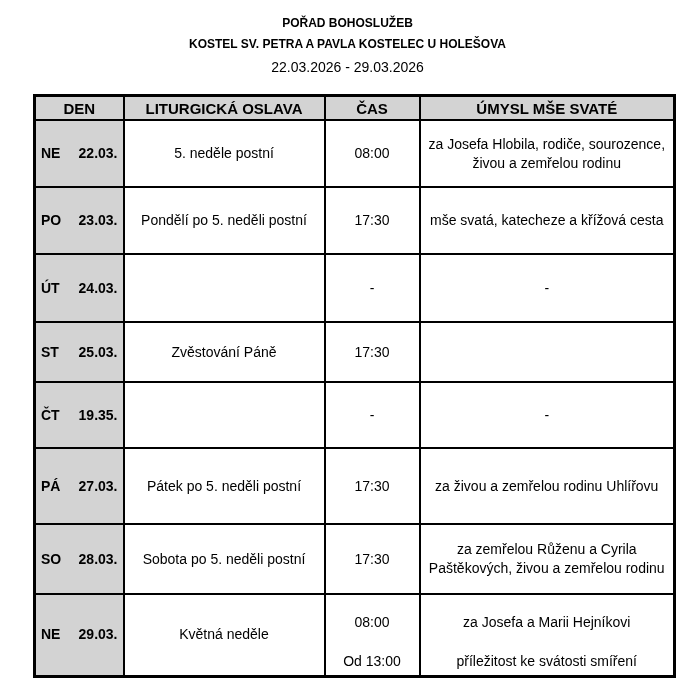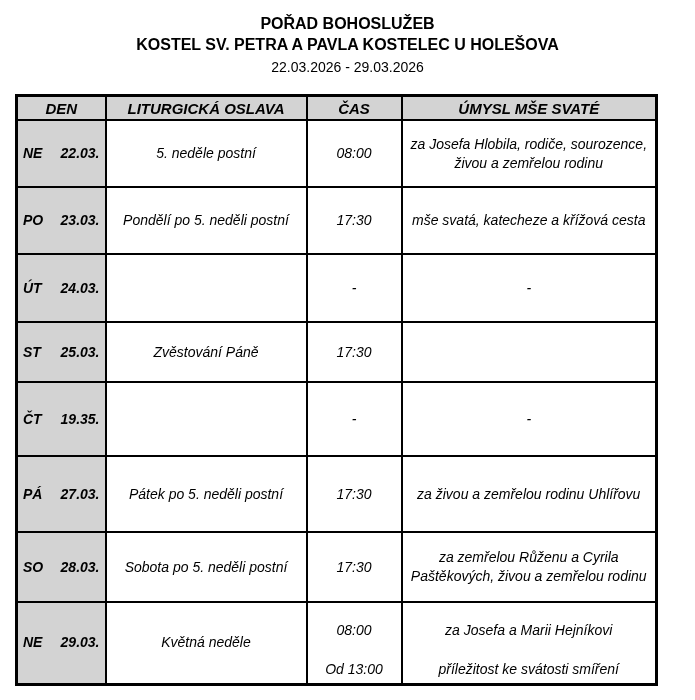--- a/index.html
+++ b/index.html
@@ -15,35 +15,34 @@
     color:#000;
     font-family:"Liberation Sans", sans-serif;
     overflow:hidden;
   }
   .title-block{
     text-align:center;
     padding-top:13px;
   }
   .title-line{
     font-weight:bold;
-    font-size:16px;
+    font-size:12px;
     line-height:21px;
   }
   .date-line{
     font-size:14px;
     line-height:19px;
     margin-top:3px;
   }
   table.schedule{
     border-collapse:collapse;
     table-layout:fixed;
     width:640px;
-    margin:17px 0 0 15px;
+    margin:17px 0 0 33px;
     border:3px solid var(--border);
-    font-style:italic;
   }
   col.c-den{width:89px;}
   col.c-lit{width:201px;}
   col.c-cas{width:95px;}
   col.c-umysl{width:255px;}
   th{
     background:var(--header-bg);
     border:2px solid var(--border);
     font-weight:bold;
     font-size:15px;
@@ -68,21 +67,21 @@
   }
   .day-wrap{
     display:flex;
     justify-content:space-between;
     align-items:center;
   }
   tbody tr:nth-child(1){height:67px;}
   tbody tr:nth-child(2){height:67px;}
   tbody tr:nth-child(3){height:68px;}
   tbody tr:nth-child(4){height:60px;}
-  tbody tr:nth-child(5){height:74px;}
+  tbody tr:nth-child(5){height:66px;}
   tbody tr:nth-child(6){height:76px;}
   tbody tr:nth-child(7){height:70px;}
   tbody tr:nth-child(8){height:82px;}
   td.stack-cell{vertical-align:top;padding:0 6px;}
   .stack{
     margin-top:18px;
     height:58px;
     display:flex;
     flex-direction:column;
     justify-content:space-between;

